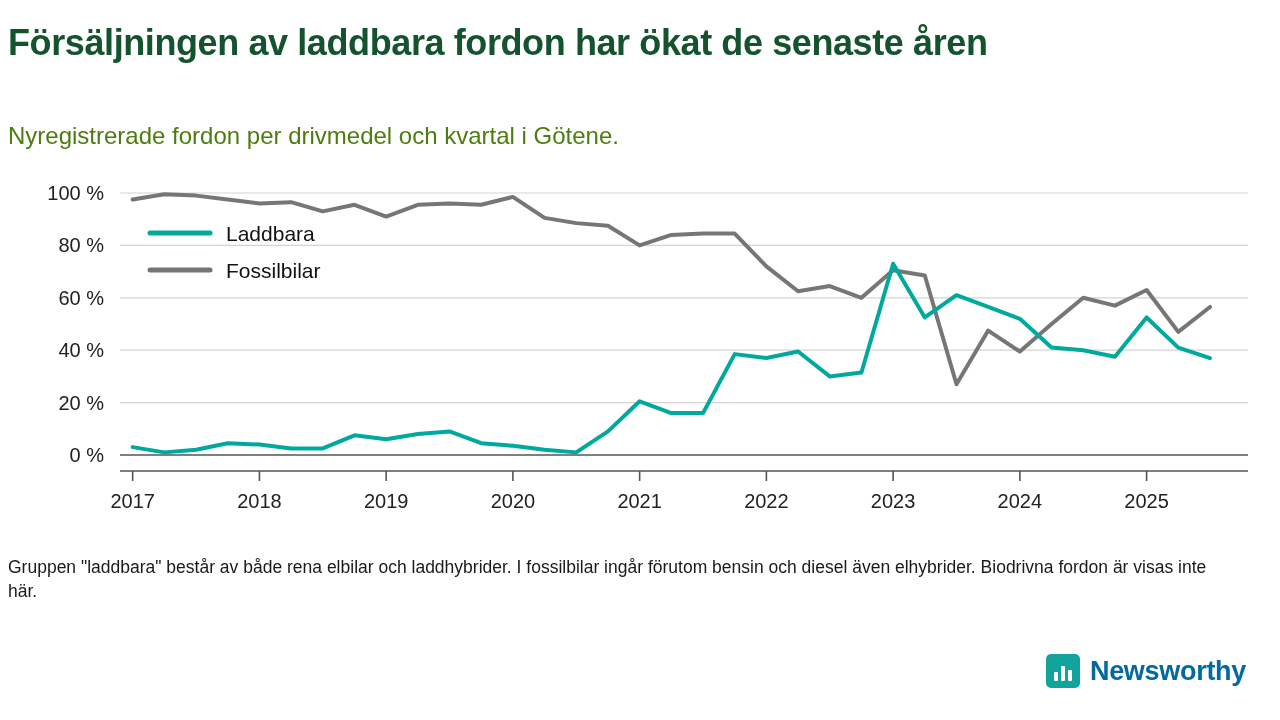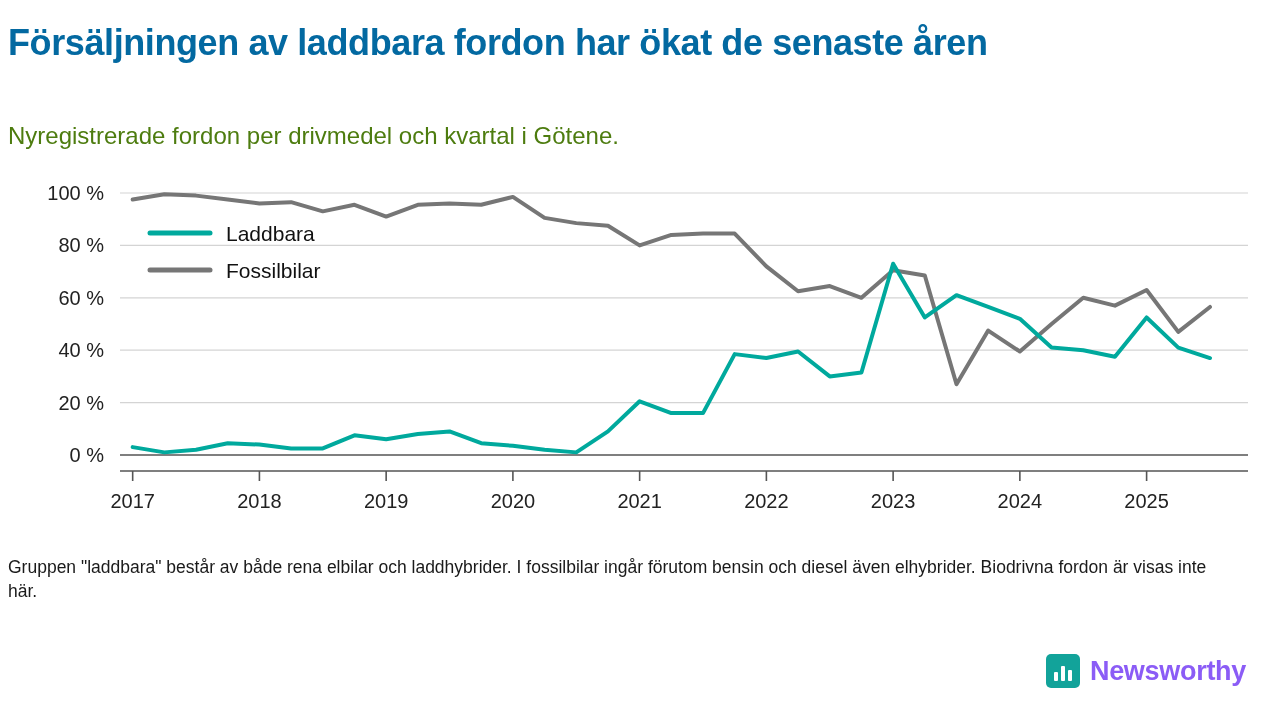--- a/index.html
+++ b/index.html
@@ -21,21 +21,21 @@
     box-sizing: border-box;
     padding: 0;
   }
   .title {
     position: absolute;
     left: 8px;
     top: 22px;
     font-size: 36px;
     font-weight: bold;
     letter-spacing: -0.4px;
-    color: #0369a1;
+    color: #14532d;
     white-space: nowrap;
   }
   .subtitle {
     position: absolute;
     left: 8px;
     top: 122px;
     font-size: 24px;
     font-weight: normal;
     color: #4d7c0f;
     white-space: nowrap;
@@ -86,21 +86,21 @@
     width: 4px;
     background: #ffffff;
     border-radius: 1px;
   }
   .brand-bars i:nth-child(1) { height: 9px; }
   .brand-bars i:nth-child(2) { height: 15px; }
   .brand-bars i:nth-child(3) { height: 11px; }
   .brand-name {
     font-size: 27px;
     font-weight: bold;
-    color: #8b5cf6;
+    color: #0369a1;
     letter-spacing: -0.3px;
   }
   svg text {
     font-family: "Liberation Sans", sans-serif;
   }
   .tick-label {
     font-size: 20px;
     fill: #222222;
   }
   .legend-label {

